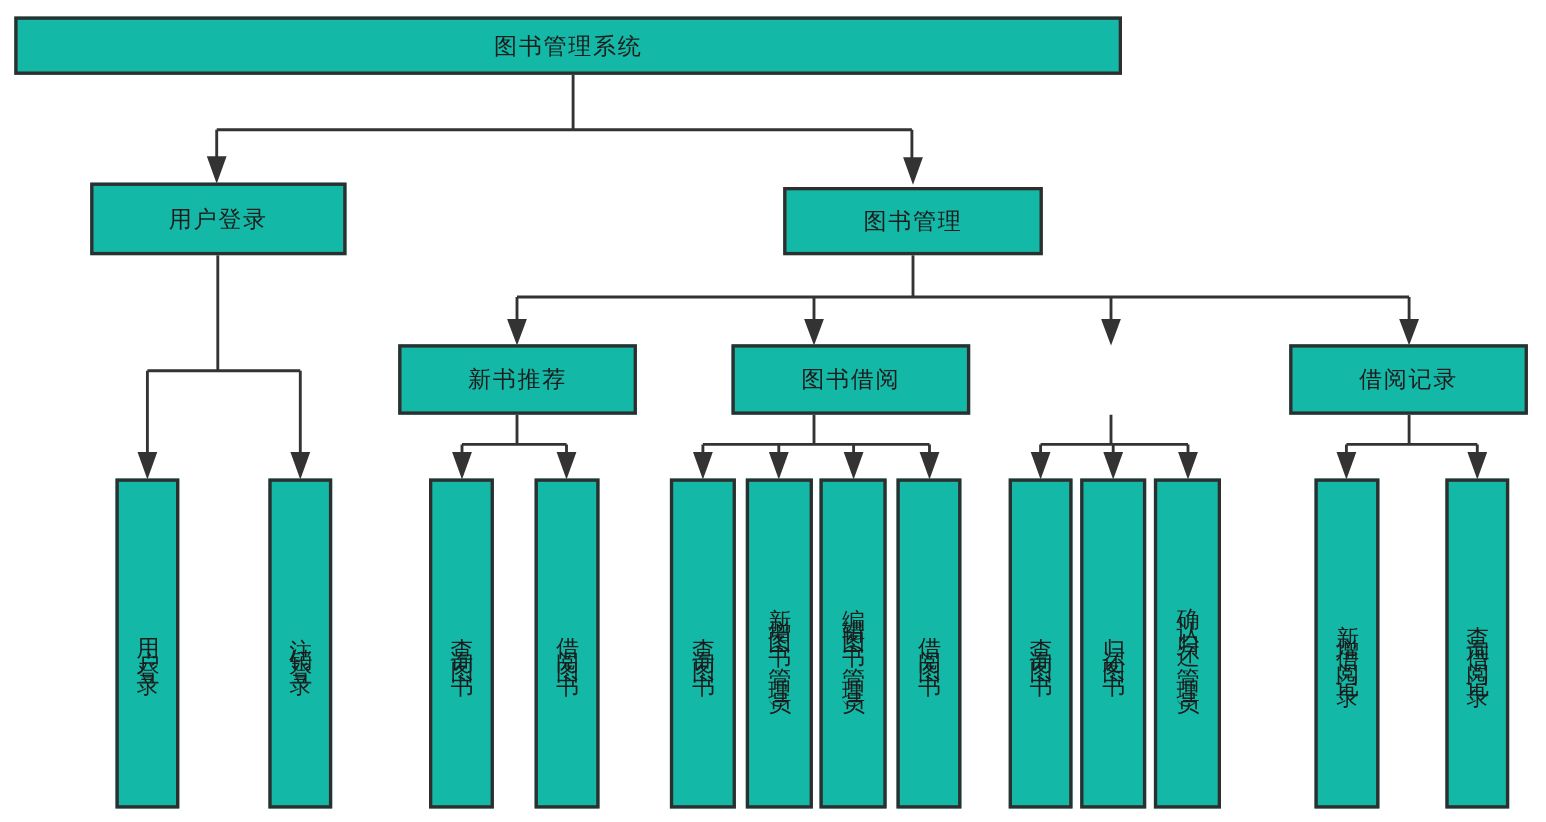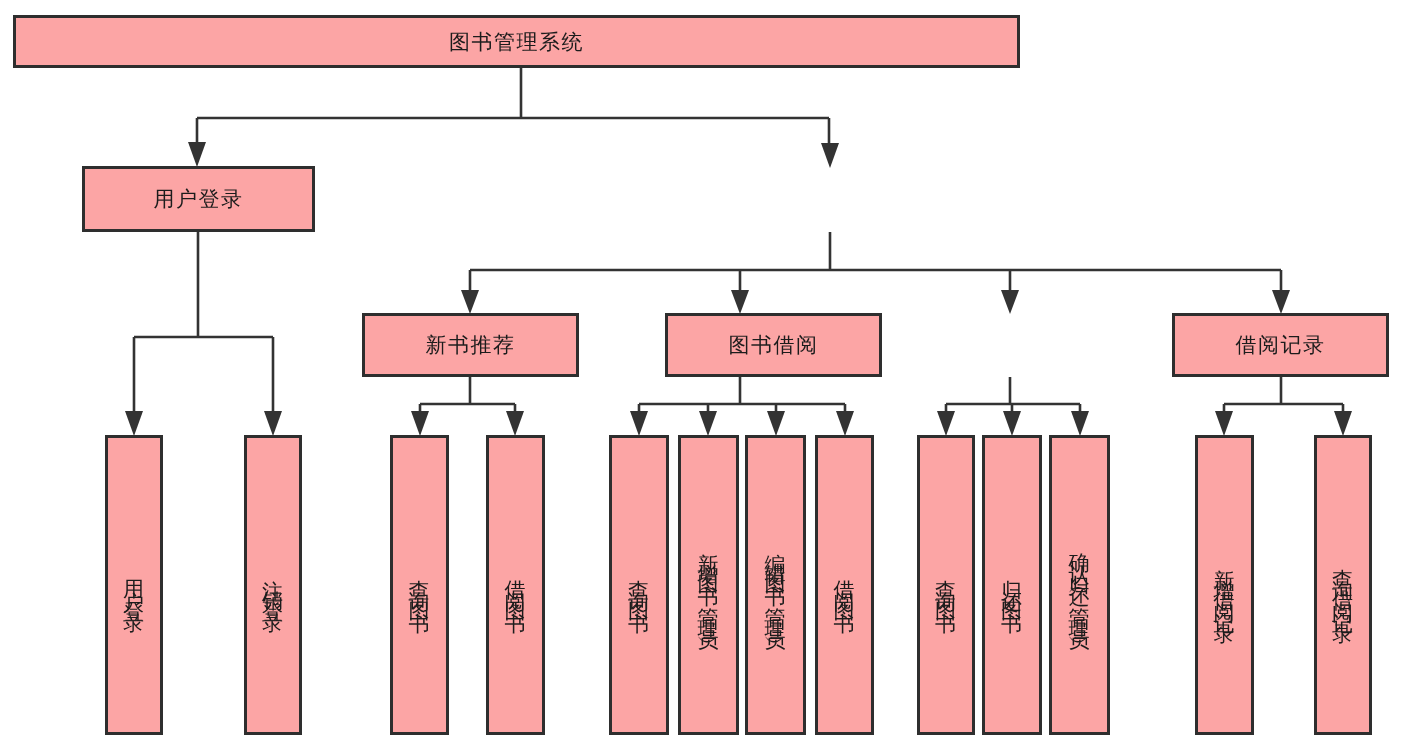--- a/index.html
+++ b/index.html
@@ -23,21 +23,21 @@
     fill: none;
   }
   .connectors polygon {
     fill: #333333;
     stroke: none;
   }
   .box {
     position: absolute;
     box-sizing: border-box;
     border: 3px solid #2e2e2e;
-    background: #fca5a5;
+    background: #14b8a6;
     display: flex;
     align-items: center;
     justify-content: center;
     color: #1c1c1c;
     z-index: 2;
     text-align: right;
   }
   .hbox {
     font-size: 21px;
     letter-spacing: 1.5px;
@@ -96,20 +96,21 @@
     <polygon points="937,411 955,411 946,436"></polygon>
     <polygon points="1003,411 1021,411 1012,436"></polygon>
     <polygon points="1071,411 1089,411 1080,436"></polygon>
     <polygon points="1215,411 1233,411 1224,436"></polygon>
     <polygon points="1334,411 1352,411 1343,436"></polygon>
   </svg>
 
   <div class="box hbox" style="left:13px; top:15px; width:1007px; height:53px;">图书管理系统</div>
 
   <div class="box hbox" style="left:82px; top:166px; width:233px; height:66px;">用户登录</div>
+  <div class="box hbox" style="left:712px; top:170px; width:236px; height:62px;">图书管理</div>
 
   <div class="box hbox" style="left:362px; top:313px; width:217px; height:64px;">新书推荐</div>
   <div class="box hbox" style="left:632px; top:313px; width:217px; height:64px;margin-left:33px;">图书借阅</div>
   <div class="box hbox" style="left:1172px; top:313px; width:217px; height:64px;">借阅记录</div>
 
   <div class="box vbox" style="left:105px; top:435px; width:58px; height:300px;">
     <span class="vlabel">用户登录</span>
   </div>
   <div class="box vbox" style="left:244px; top:435px; width:58px; height:300px;">
     <span class="vlabel">注销登录</span>

